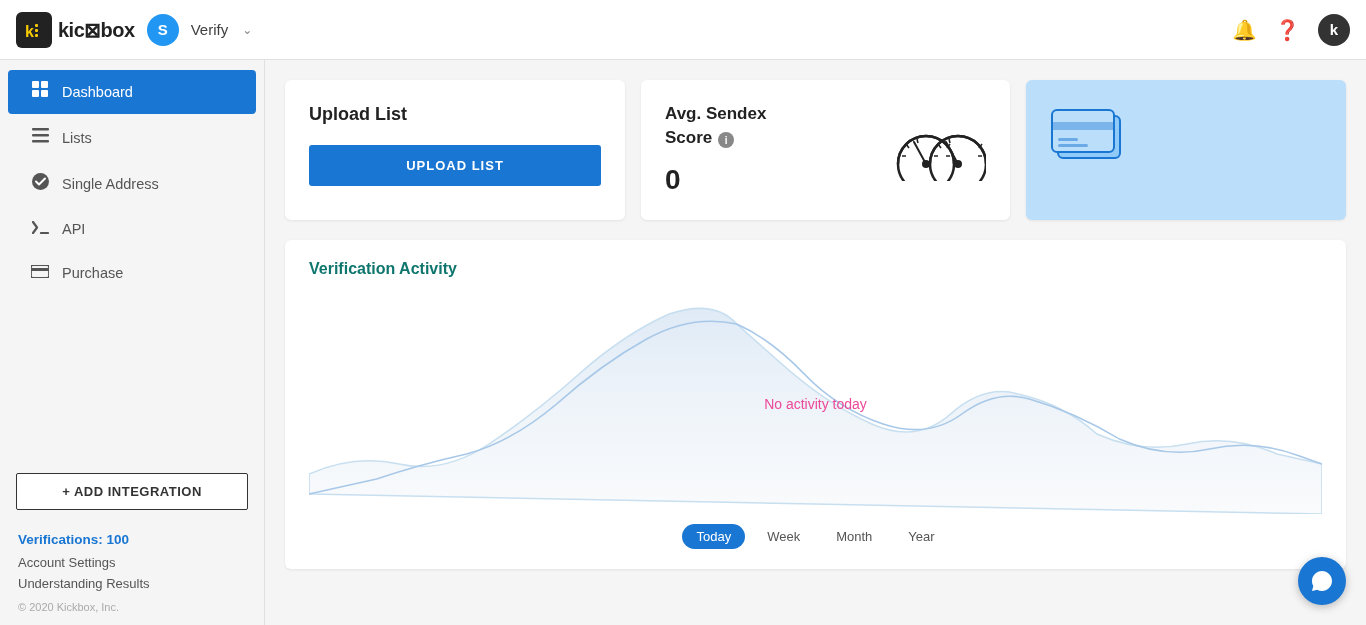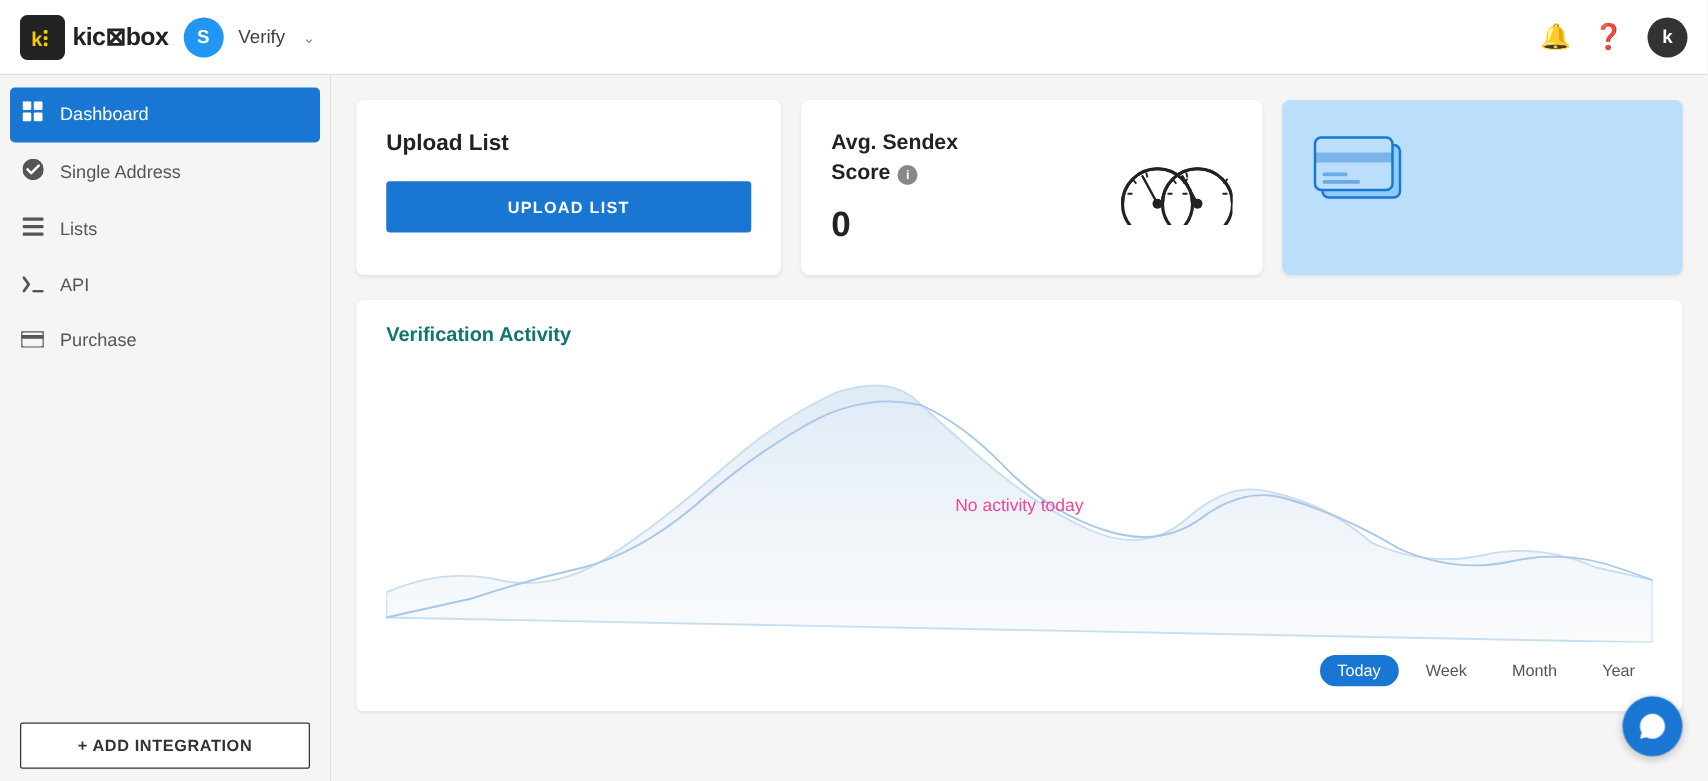--- a/index.html
+++ b/index.html
@@ -44,21 +44,21 @@
       background: #f5f5f5;
       border-right: 1px solid #e0e0e0;
       display: flex;
       flex-direction: column;
       padding-top: 8px;
       flex-shrink: 0;
     }
     .sidebar-nav { flex: 1; }
     .sidebar-item {
       display: flex; align-items: center; gap: 12px;
-      padding: 11px 8px;
+      padding: 11px 22px;
       cursor: pointer;
       color: #555;
       font-size: 14.5px;
       border-radius: 4px;
       margin: 2px 8px;
     }
     .sidebar-item.active {
       background: #1976d2;
       color: #fff;
     }
@@ -180,21 +180,21 @@
       color: #ec4899;
       font-size: 14px;
       z-index: 2;
     }
     .chart-svg { width: 100%; height: 100%; }
 
     
     .time-filter {
       display: flex;
       gap: 8px;
-      justify-content: flex-end;
+      justify-content: center;
       margin-top: 10px;
     }
     .time-btn {
       padding: 5px 14px;
       border-radius: 20px;
       border: none;
       background: transparent;
       color: #555;
       font-size: 13px;
       cursor: pointer;
@@ -267,36 +267,36 @@
               <rect x="0" y="9" width="7" height="7" rx="1"></rect>
               <rect x="9" y="9" width="7" height="7" rx="1"></rect>
             </svg>
         </span>
         <span>Dashboard</span>
       </div>
 
       <div class="sidebar-item">
         <span class="sidebar-icon">
           <svg width="17" height="17" viewBox="0 0 17 17" fill="currentColor">
-              <circle cx="8.5" cy="8.5" r="8.5" fill="#555"></circle>
-              <polyline points="4,8.5 7,11.5 13,5.5" stroke="white" stroke-width="2" fill="none" stroke-linecap="round" stroke-linejoin="round"></polyline>
+              <rect x="0" y="1" width="17" height="2.5" rx="1"></rect>
+              <rect x="0" y="7" width="17" height="2.5" rx="1"></rect>
+              <rect x="0" y="13" width="17" height="2.5" rx="1"></rect>
             </svg>
         </span>
-        <span>Single Address</span>
+        <span>Lists</span>
       </div>
 
       <div class="sidebar-item">
         <span class="sidebar-icon">
           <svg width="17" height="17" viewBox="0 0 17 17" fill="currentColor">
-              <rect x="0" y="1" width="17" height="2.5" rx="1"></rect>
-              <rect x="0" y="7" width="17" height="2.5" rx="1"></rect>
-              <rect x="0" y="13" width="17" height="2.5" rx="1"></rect>
+              <circle cx="8.5" cy="8.5" r="8.5" fill="#555"></circle>
+              <polyline points="4,8.5 7,11.5 13,5.5" stroke="white" stroke-width="2" fill="none" stroke-linecap="round" stroke-linejoin="round"></polyline>
             </svg>
         </span>
-        <span>Lists</span>
+        <span>Single Address</span>
       </div>
 
       <div class="sidebar-item">
         <span class="sidebar-icon">
           <svg width="17" height="13" viewBox="0 0 17 13" fill="none" stroke="#555" stroke-width="2.2" stroke-linecap="round" stroke-linejoin="round">
               <polyline points="1,1 5,6.5 1,12"></polyline>
               <line x1="9" y1="12" x2="16" y2="12"></line>
             </svg>
         </span>
         <span>API</span>
@@ -308,20 +308,28 @@
               <rect x="0" y="0" width="18" height="13" rx="2" stroke="#555" stroke-width="1.8"></rect>
               <rect x="0" y="3" width="18" height="3" fill="#555"></rect>
             </svg>
         </span>
         <span>Purchase</span>
       </div>
     </nav>
 
     <button class="add-integration-btn">+ ADD INTEGRATION</button>
 
+    <div class="sidebar-footer">
+      <div class="verifications-label">
+        <span>Verifications:</span> <span style="font-weight:700;">100</span>
+      </div>
+      <div class="footer-link">Account Settings</div>
+      <div class="footer-link">Understanding Results</div>
+      <div class="copyright">© 2020 Kickbox, Inc.</div>
+    </div>
   </aside>
 
   <main class="main">
 
     <div class="cards-row">
 
       <div class="card card-upload">
         <div class="card-title">Upload List</div>
         <button class="upload-btn">UPLOAD LIST</button>
       </div>

